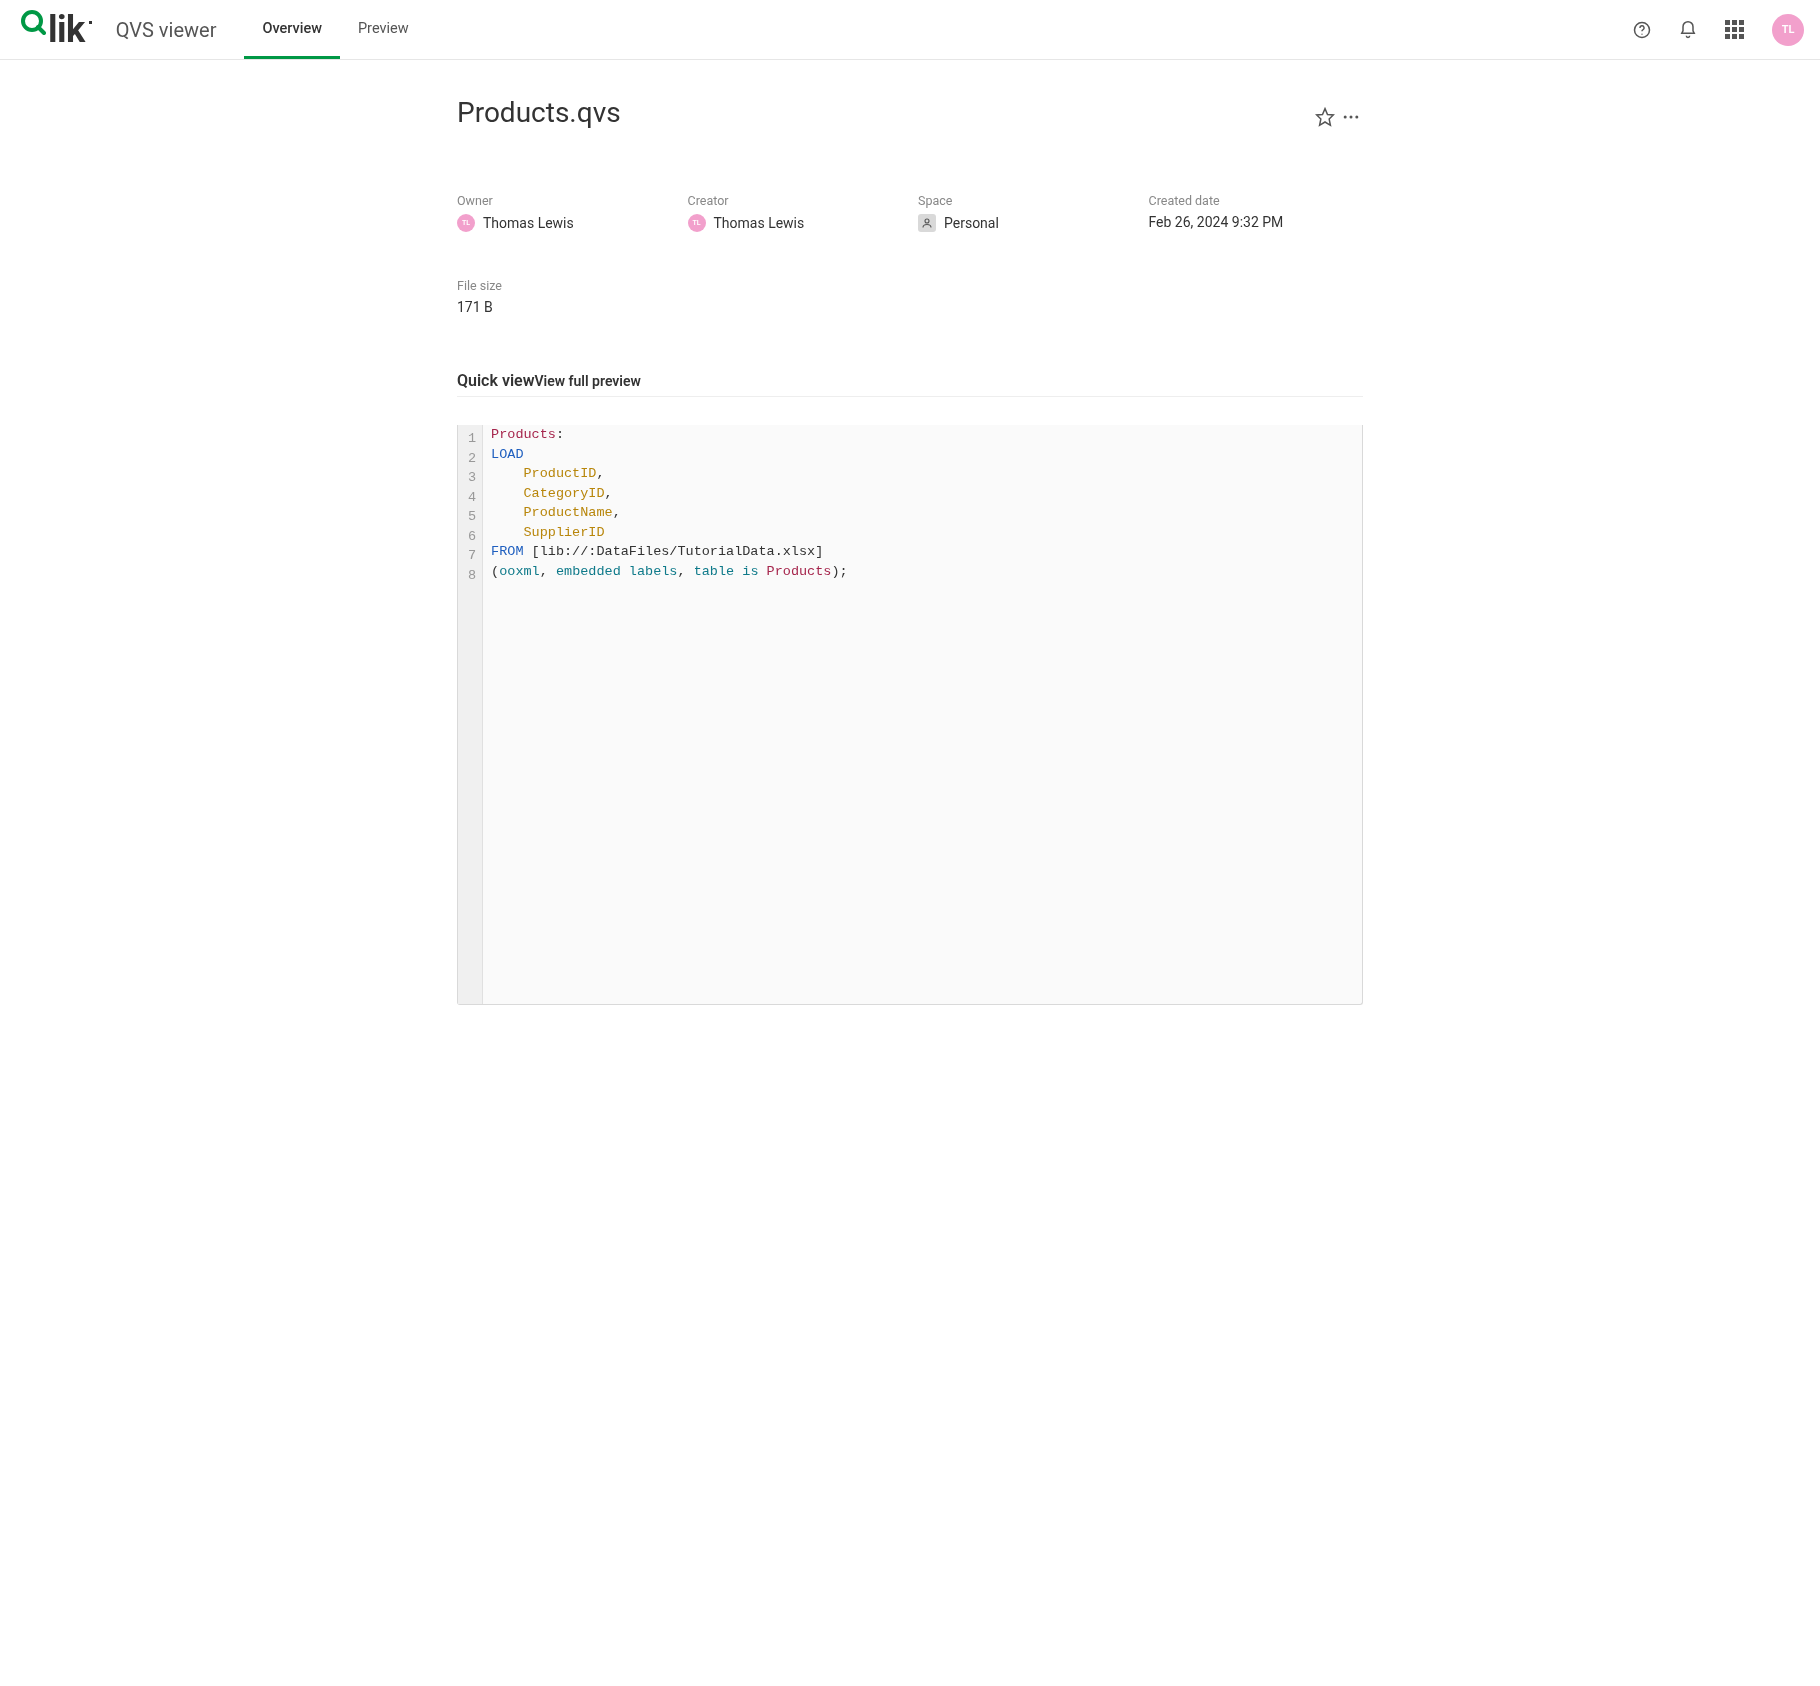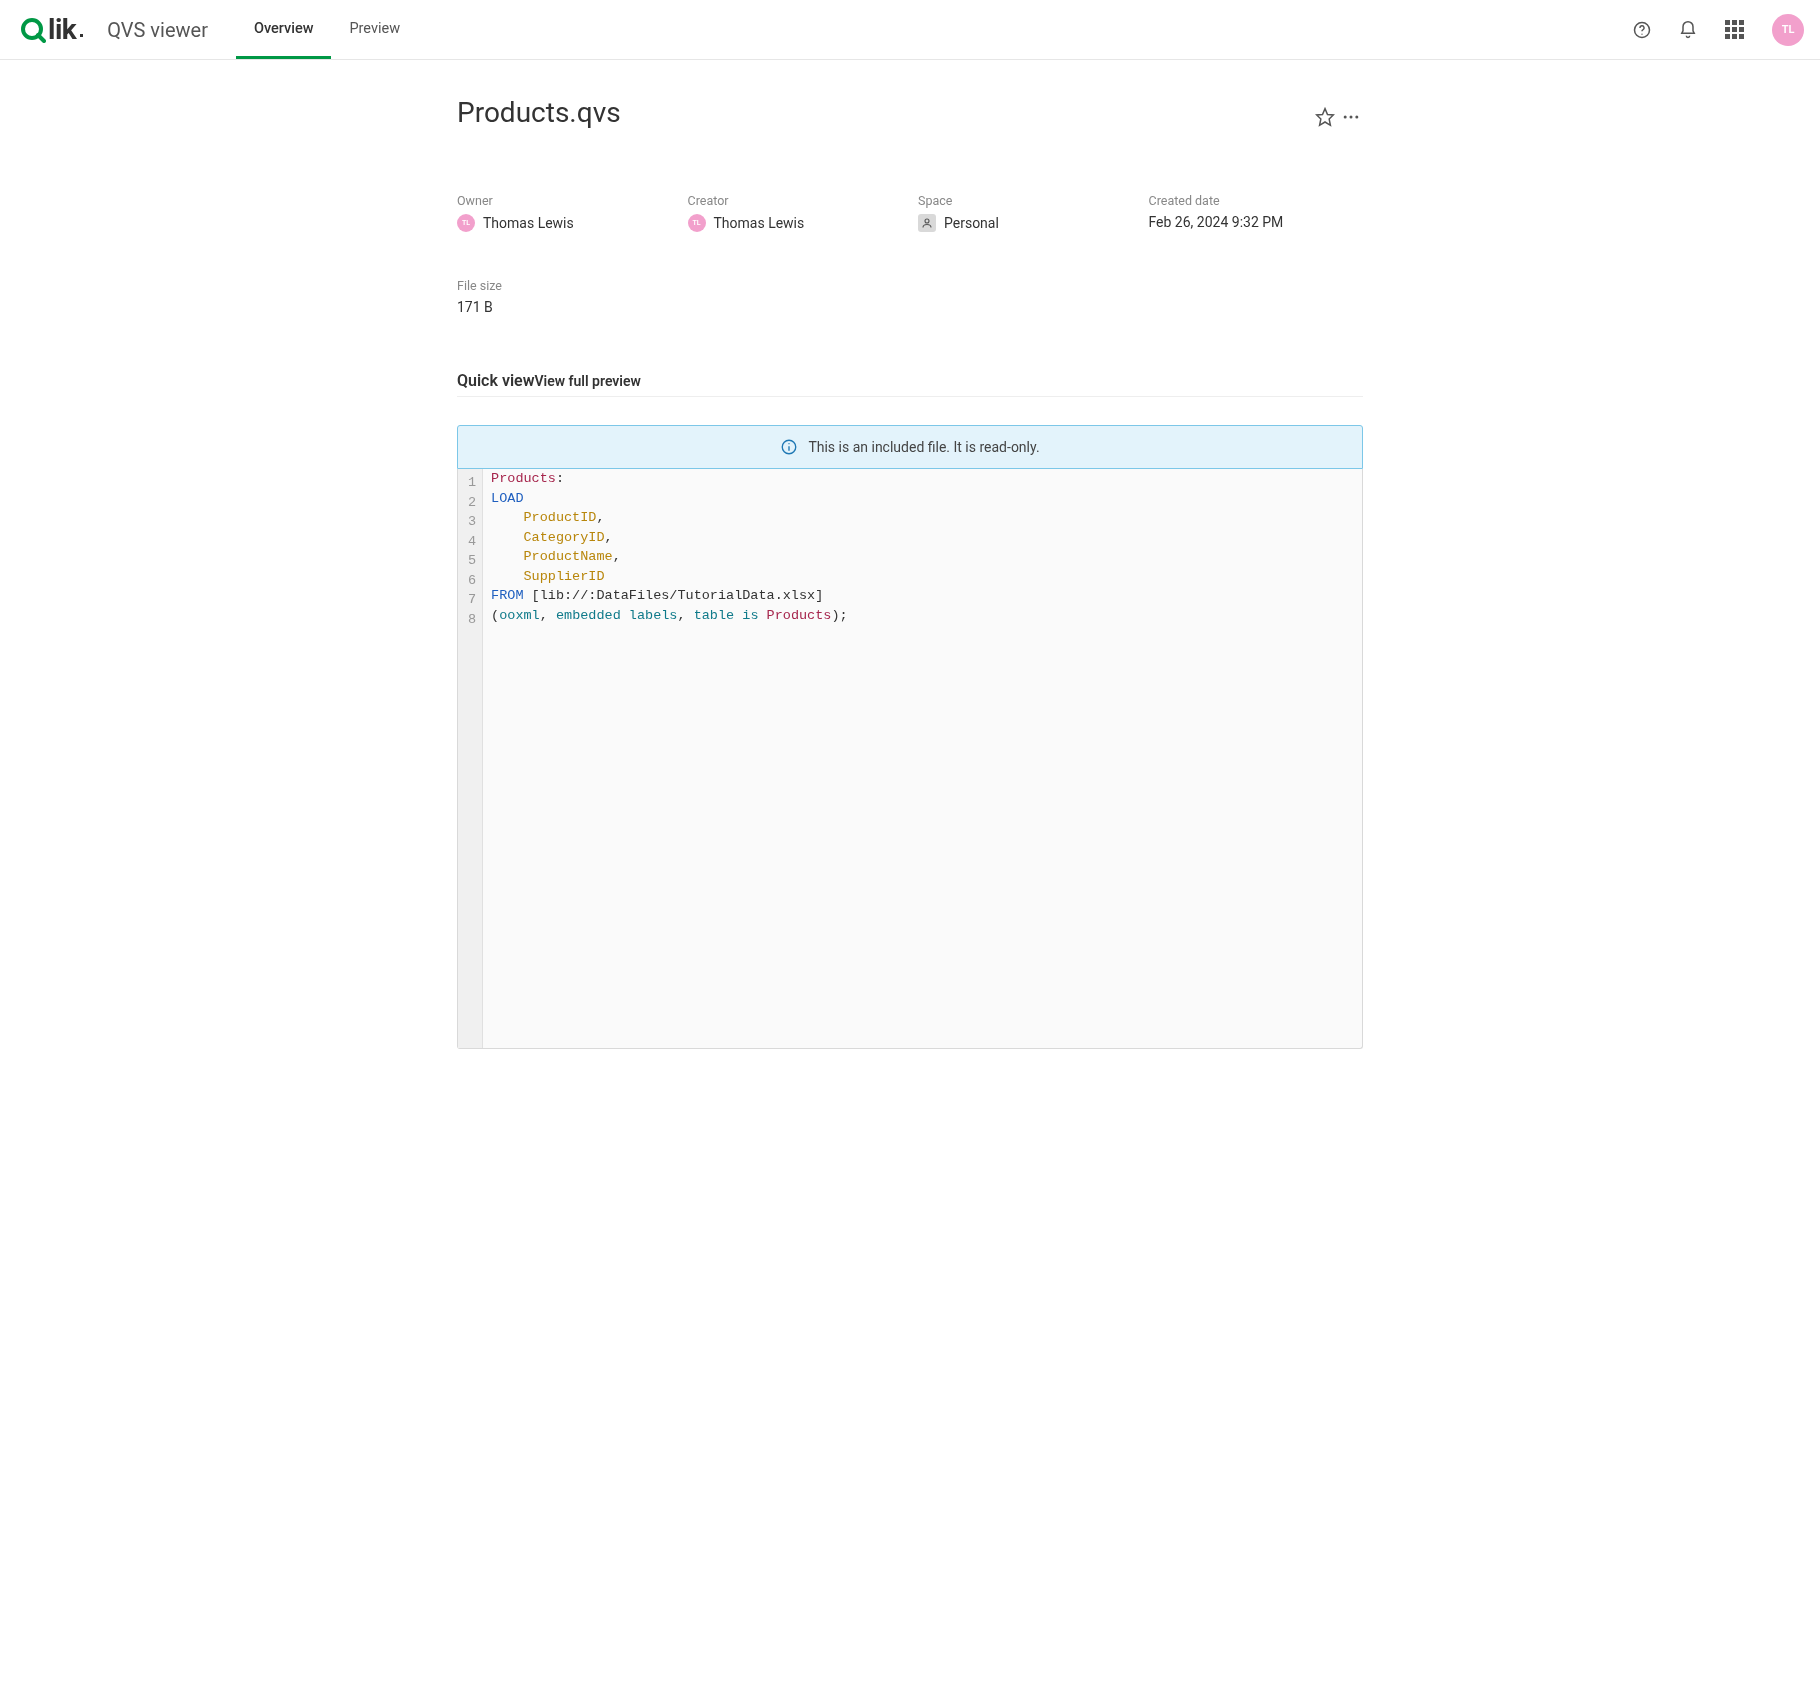--- a/index.html
+++ b/index.html
@@ -8,22 +8,22 @@
 
   
   .topbar {
     height: 60px;
     border-bottom: 1px solid #e6e6e6;
     display: flex;
     align-items: center;
     padding: 0 16px 0 20px;
   }
   .logo {
-    display: flex; align-items: center;
-    font-size: 28px; font-weight: 700; color: #333;
+    display: flex; 
+    font-size: 36px; font-weight: 700; color: #333;
     margin-right: 24px;
     letter-spacing: -0.5px;
   }
   .logo svg { margin-right: 2px; }
   .logo-dot { width:3px; height:3px; background:#333; display:inline-block; margin-left:4px; margin-top:12px; }
   .app-title { font-size: 20px; color: #555; margin-right: 28px; }
   .tabs { display:flex; height:100%; }
   .tab {
     padding: 12px 18px;
     display:flex; align-items:center;
@@ -253,28 +253,20 @@
             <span>171 B</span>
           </div>
       </div>
     </div>
 
     <div class="quickview-header">
       <div class="quickview-title">Quick view</div>
       <div class="view-full">View full preview</div>
     </div>
 
-    <div class="info-banner">
-      <svg width="18" height="18" viewBox="0 0 24 24" fill="none" stroke="currentColor" stroke-width="1.8">
-          <circle cx="12" cy="12" r="9"></circle>
-          <line x1="12" y1="11" x2="12" y2="17"></line>
-          <circle cx="12" cy="7.5" r="0.9" fill="currentColor" stroke="none"></circle>
-        </svg>
-      <span>This is an included file. It is read-only.</span>
-    </div>
 
     <div class="editor">
       <div class="gutter" id="gutter">
           <div>1</div>
           <div>2</div>
           <div>3</div>
           <div>4</div>
           <div>5</div>
           <div>6</div>
           <div>7</div>

